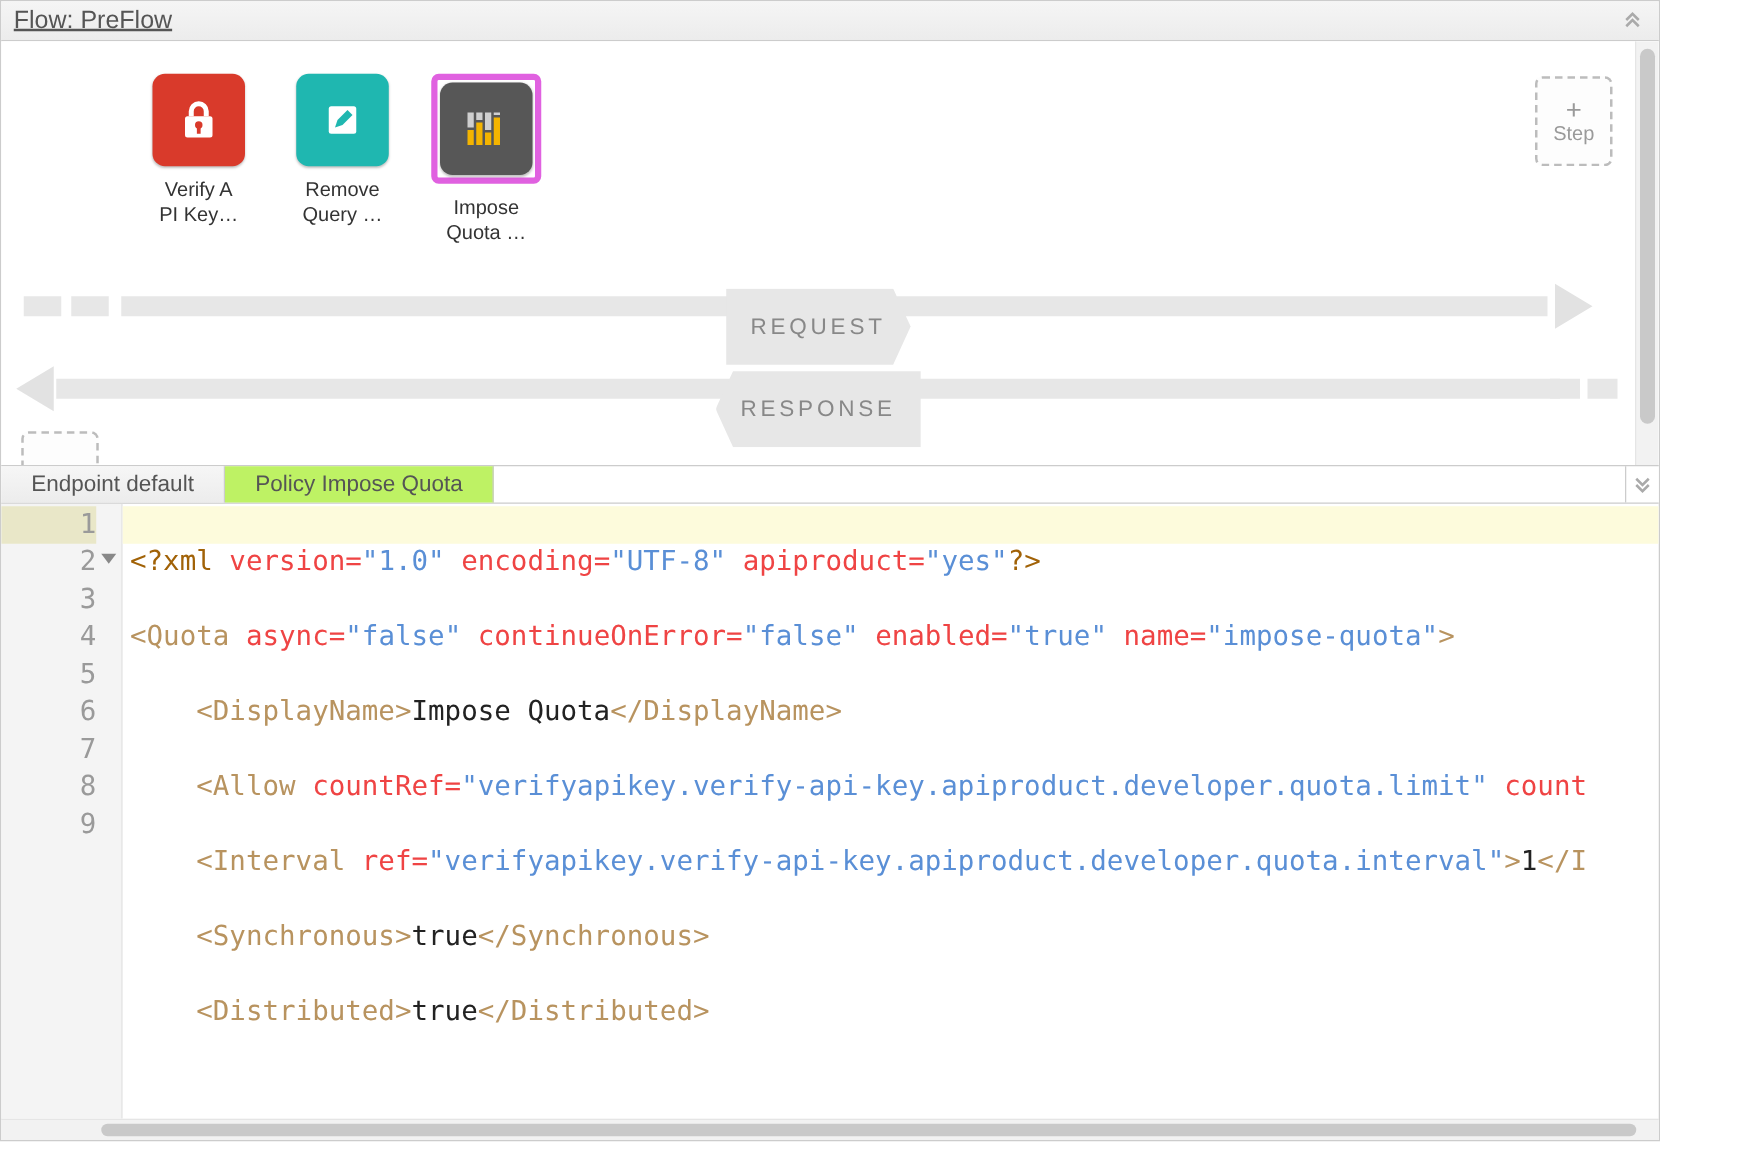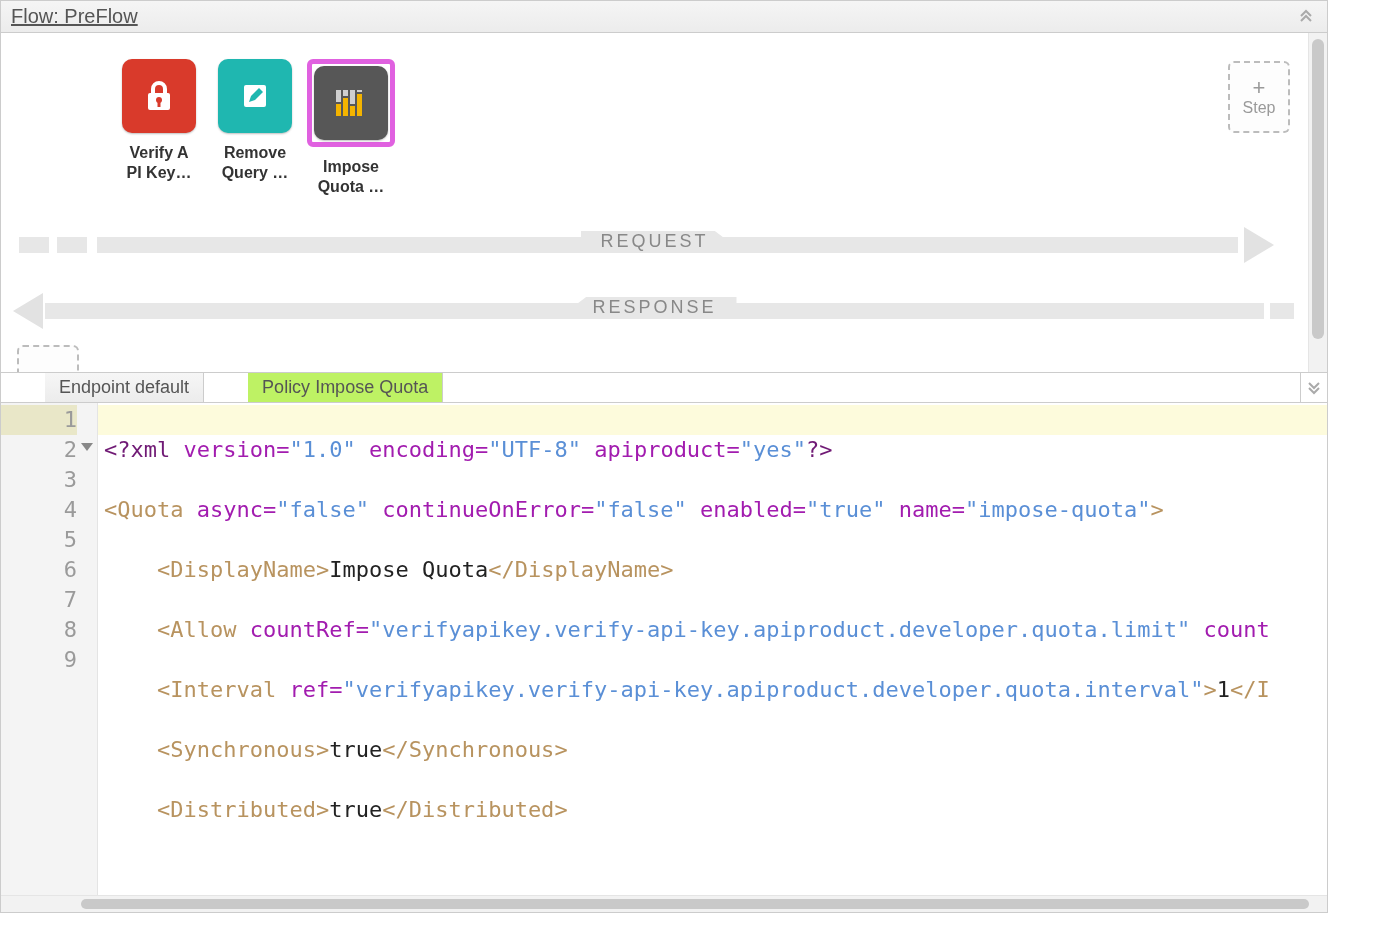--- a/index.html
+++ b/index.html
@@ -66,22 +66,21 @@
     top: 6px; left: 3px; right: 3px;
     height: 300px;
     background: #c9c9c9;
     border-radius: 6px;
   }
   .policies-row {
     position: absolute;
     top: 26px;
     left: 116px;
     display: flex;
-    gap: 12px;
-    font-weight: bold;
+    gap: 31px;
   }
   .policy {
     display: flex;
     flex-direction: column;
     align-items: center;
     width: 84px;
     cursor: pointer;
   }
   .policy .badge {
     width: 74px;
@@ -127,21 +126,21 @@
   .add-step-right { position: absolute; top: 28px; right: 18px; }
   .add-step-bottom { position: absolute; left: 16px; top: 312px; height:60px; }
   .lane-label {
     position: absolute;
     left: 50%;
     transform: translateX(-50%);
     background: #e7e7e7;
     color: #888;
     font-size: 18px;
     letter-spacing: 3px;
-    padding: 0 20px;
+    padding: 20px 20px;
     clip-path: polygon(0 0, calc(100% - 14px) 0, 100% 50%, calc(100% - 14px) 100%, 0 100%);
     z-index: 2;
   }
   .lane-label.response {
     clip-path: polygon(14px 0, 100% 0, 100% 100%, 14px 100%, 0 50%);
   }
   .lane-bar {
     position: absolute;
     left: 20px;
     right: 52px;
@@ -179,29 +178,28 @@
   
   .tabs-bar {
     display: flex;
     align-items: stretch;
     height: 30px;
     background: #fff;
     border-top: 1px solid #ccc;
     border-bottom: 1px solid #ccc;
   }
   .tab {
-    padding: 4px 14px;
+    padding: 4px 24px;
     font-size: 18px;
     color: #555;
     border-right: 1px solid #ccc;
     background: linear-gradient(#f6f6f6,#ececec);
     display: flex;
     align-items: center;
     cursor: pointer;
-    margin-left: 44px;
   }
   .tab.active {
     background: #bef264;
   }
   .tabs-bar .expand {
     margin-left: auto;
     width: 26px;
     border-left: 1px solid #ccc;
     display: flex;
     align-items: center;
@@ -253,23 +251,23 @@
     left: 0; right: 0; top: 2px; height: 30px;
     background: #fdfbdc;
     z-index: 0;
   }
   .gutter-hl {
     position: absolute;
     left: 0; width: 76px; top: 2px; height: 30px;
     background: #e9e7c8;
   }
   .code .line { position: relative; z-index: 1; height: 30px; }
-  .t-decl { color: #701a75; }
+  .t-decl { color: #a16207; }
   .t-tag  { color: #b8935f; }
-  .t-attr { color: #a21caf; }
+  .t-attr { color: #ef4444; }
   .t-str  { color: #5a8fd6; }
   .t-txt  { color: #222; }
 
   
   .hscroll {
     height: 18px;
     background: #f2f2f2;
     border-top: 1px solid #e5e5e5;
     position: relative;
   }

